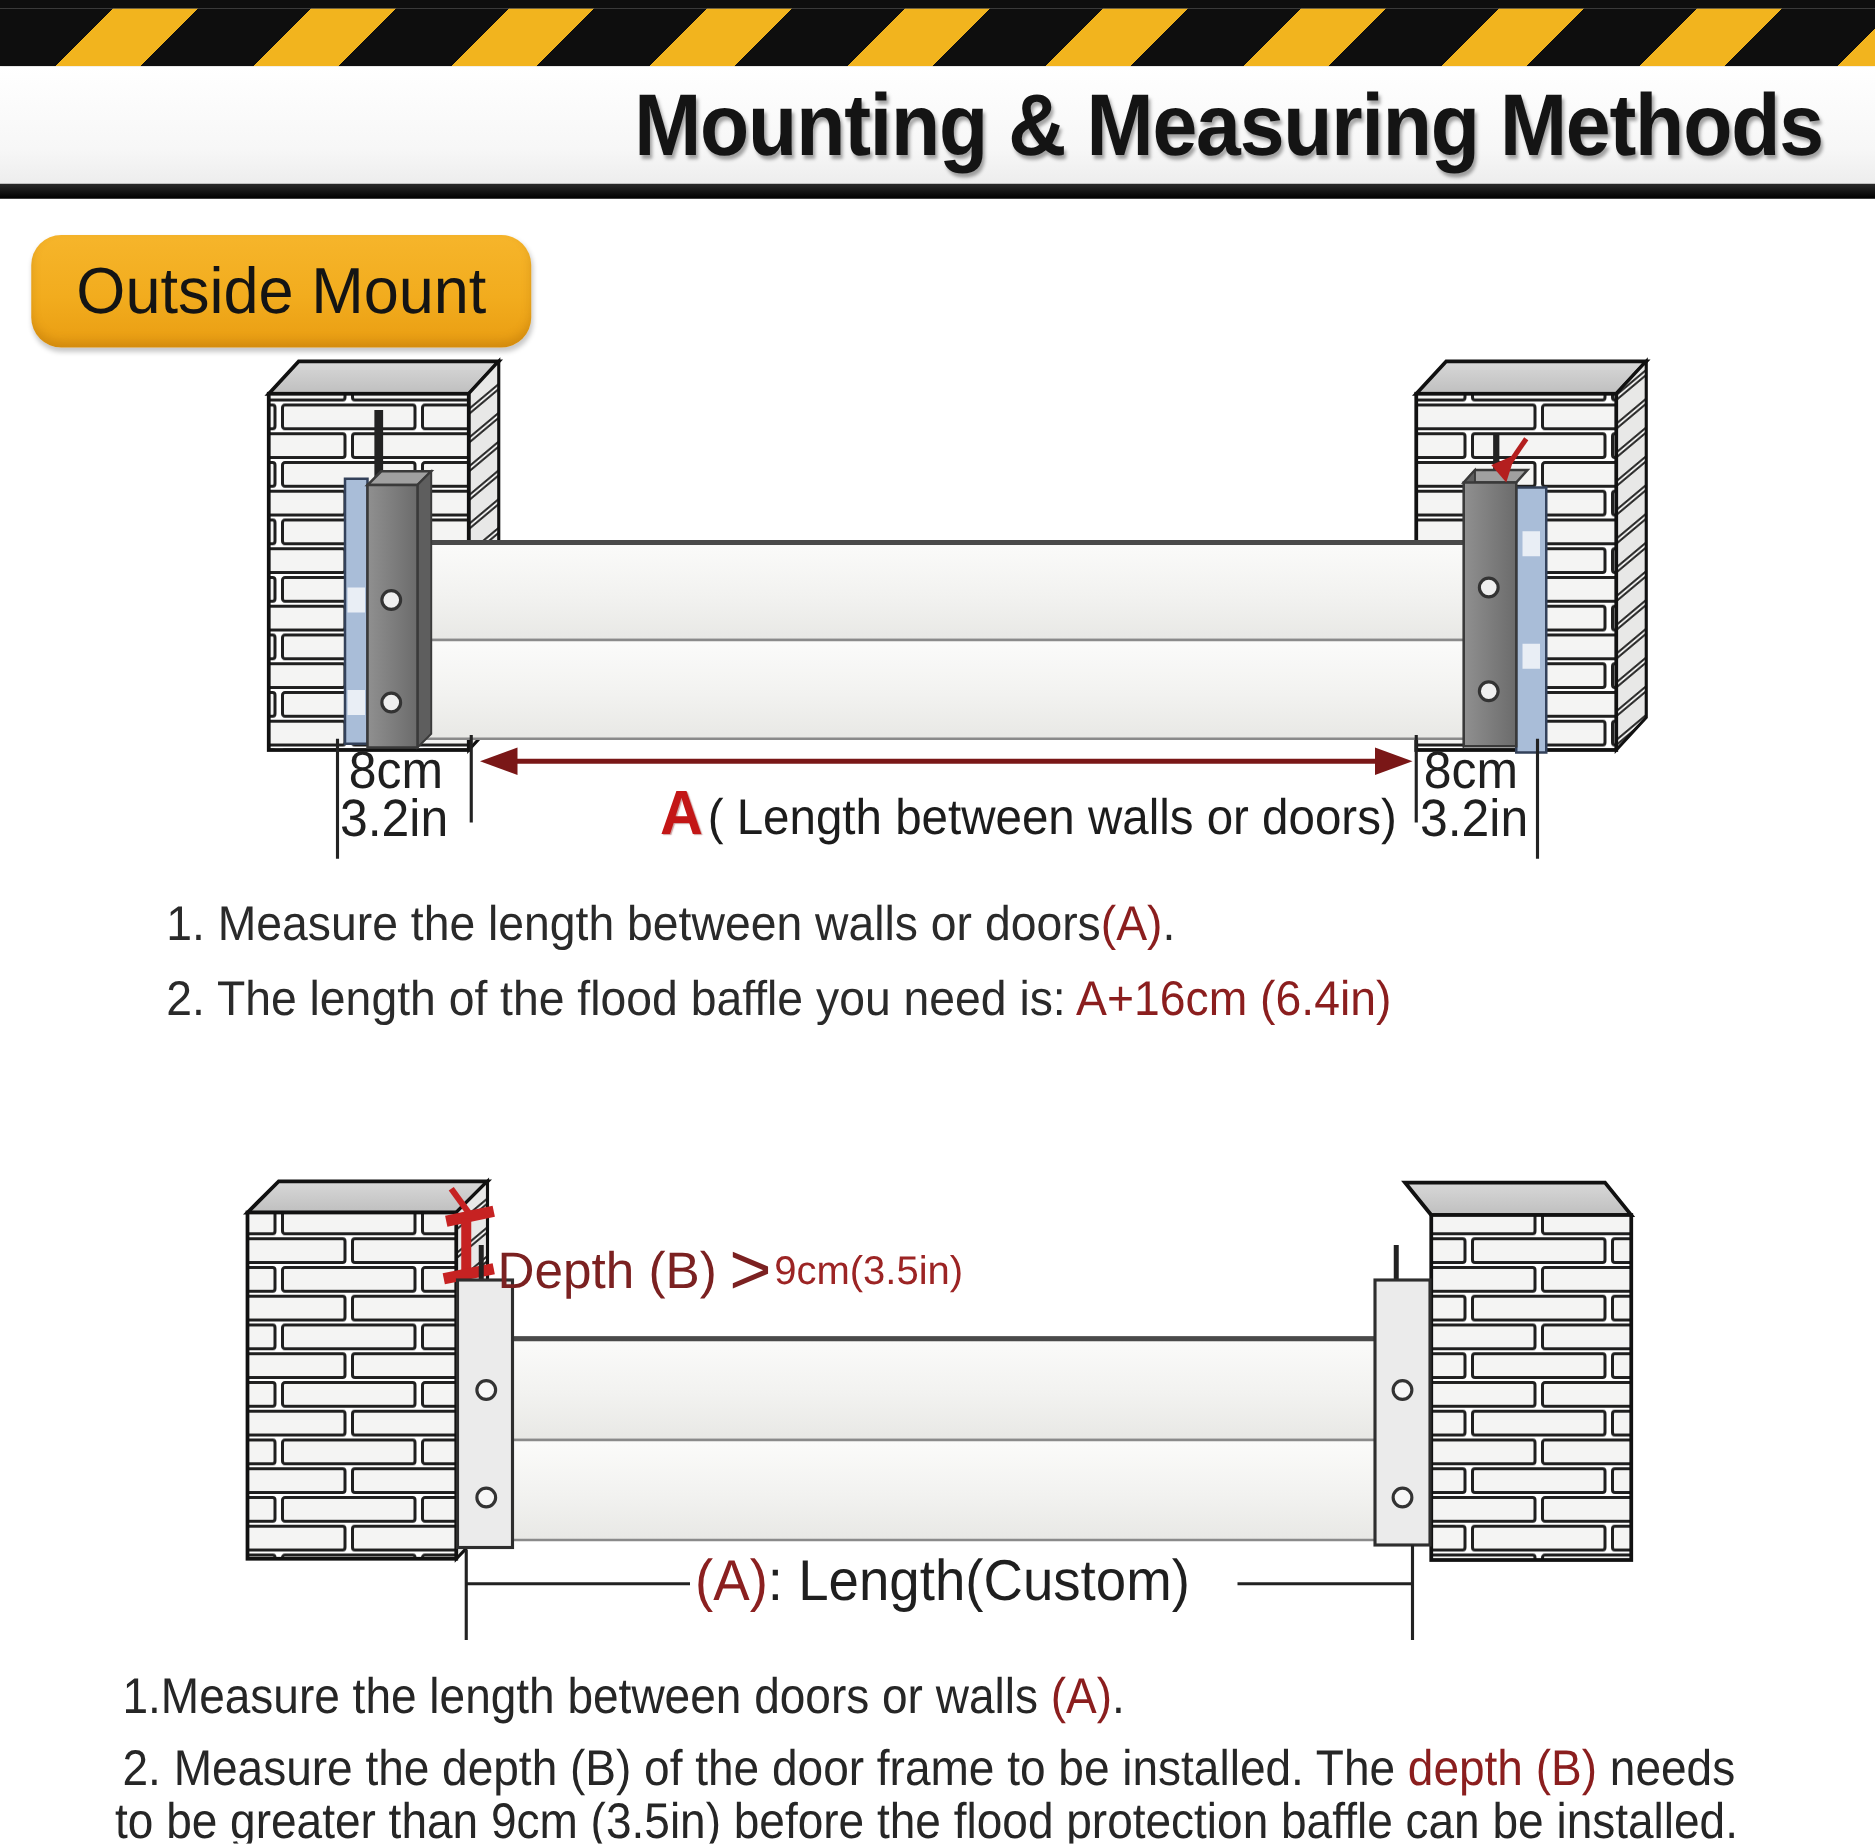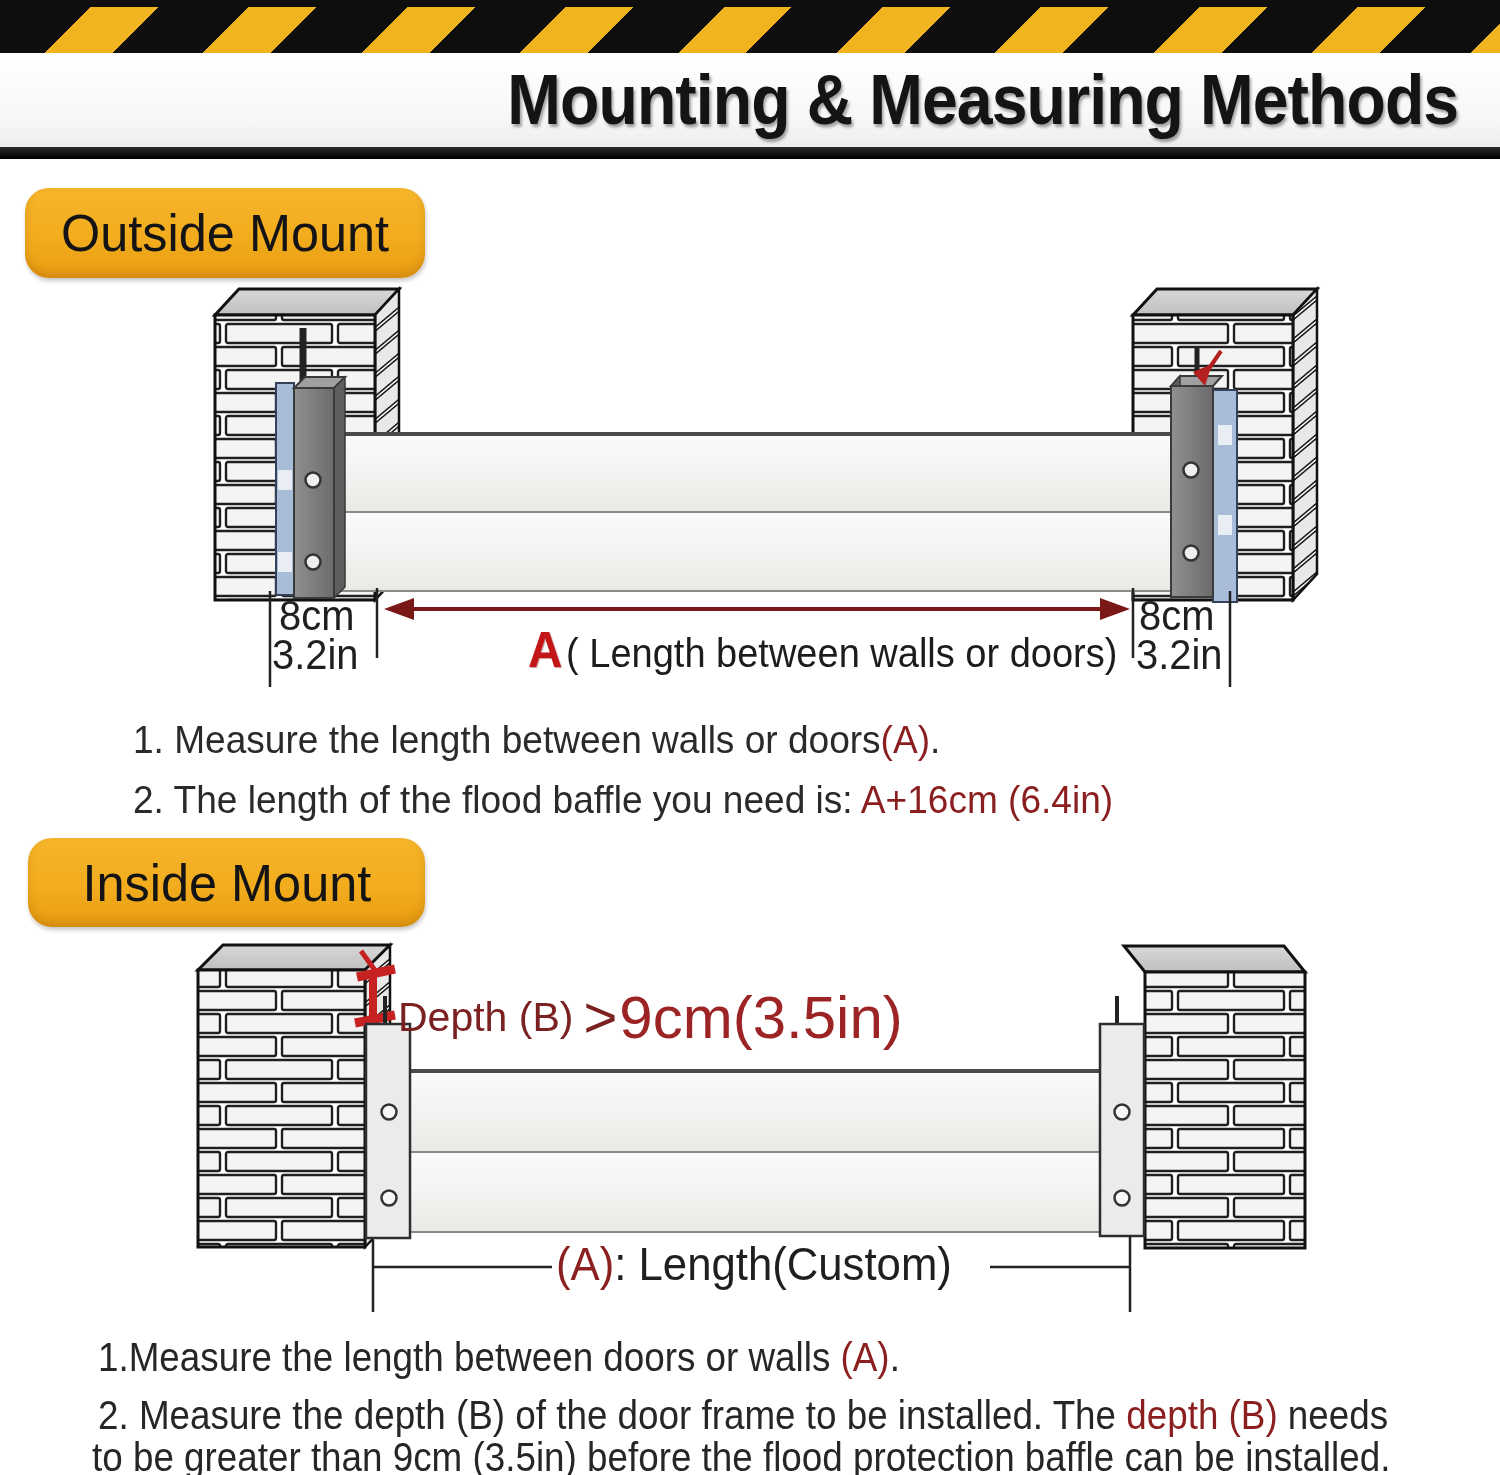--- a/index.html
+++ b/index.html
@@ -32,21 +32,21 @@
   .meas{font-size:42px;color:#1f1f1f;transform:scaleX(.95);}
   .span-label{left:528px;top:624px;display:flex;align-items:baseline;transform:scaleX(.95);}
   .span-letter{font-size:50px;font-weight:bold;color:#c31616;margin-right:4px;
                text-shadow:1px 1px 1px rgba(120,0,0,.4);}
   .span-text{font-size:40px;color:#1c1c1c;}
   .step{font-size:39px;color:#2a2a2a;transform:scaleX(.95);}
   .hl{color:#8b1e1e;}
   .depth-line{left:398px;top:986px;display:flex;align-items:center;color:#7b2121;}
   .depth-label{font-size:41px;}
   .depth-gt{font-size:58px;margin:0 2px 0 10px;font-weight:400;}
-  .depth-value{font-size:60px;color:#9c2424;}
+  .depth-value{font-size:32px;color:#9c2424;}
   .len-line{left:556px;top:1240px;display:flex;align-items:baseline;transform:scaleX(.95);}
   .len-letter{font-size:46px;color:#8b2020;}
   .len-text{font-size:46px;color:#1f1f1f;}
   .bstep{font-size:40px;color:#262626;transform:scaleX(.92);}
 </style>
 </head>
 <body>
 
 <div class="page">
 
@@ -163,23 +163,20 @@
     <span class="span-text">( Length between walls or doors)</span>
   </div>
 
   <div class="t step" style="left:133px;top:720px">
     <span>1. Measure the length between walls or doors</span><span class="hl">(A)</span><span>.</span>
   </div>
   <div class="t step" style="left:133px;top:780px">
     <span>2. The length of the flood baffle you need is: </span><span class="hl">A+16cm (6.4in)</span><span></span>
   </div>
 
-  <div class="badge badge-inside">
-    <span>Inside Mount</span>
-  </div>
 
   <svg class="diag" style="top:938px;height:380px" viewBox="0 938 1500 380">
 
     <g>
       <polygon points="198,970 365,970 390,945 223,945" fill="url(#gradTop)" stroke="#111" stroke-width="3"></polygon>
       <polygon points="365,970 390,945 390,1221 365,1247" fill="url(#brickSide)" stroke="#111" stroke-width="2.5"></polygon>
       <rect x="198" y="970" width="167" height="277" fill="url(#brickFront)" stroke="#111" stroke-width="3"></rect>
     </g>
 
     <g>

